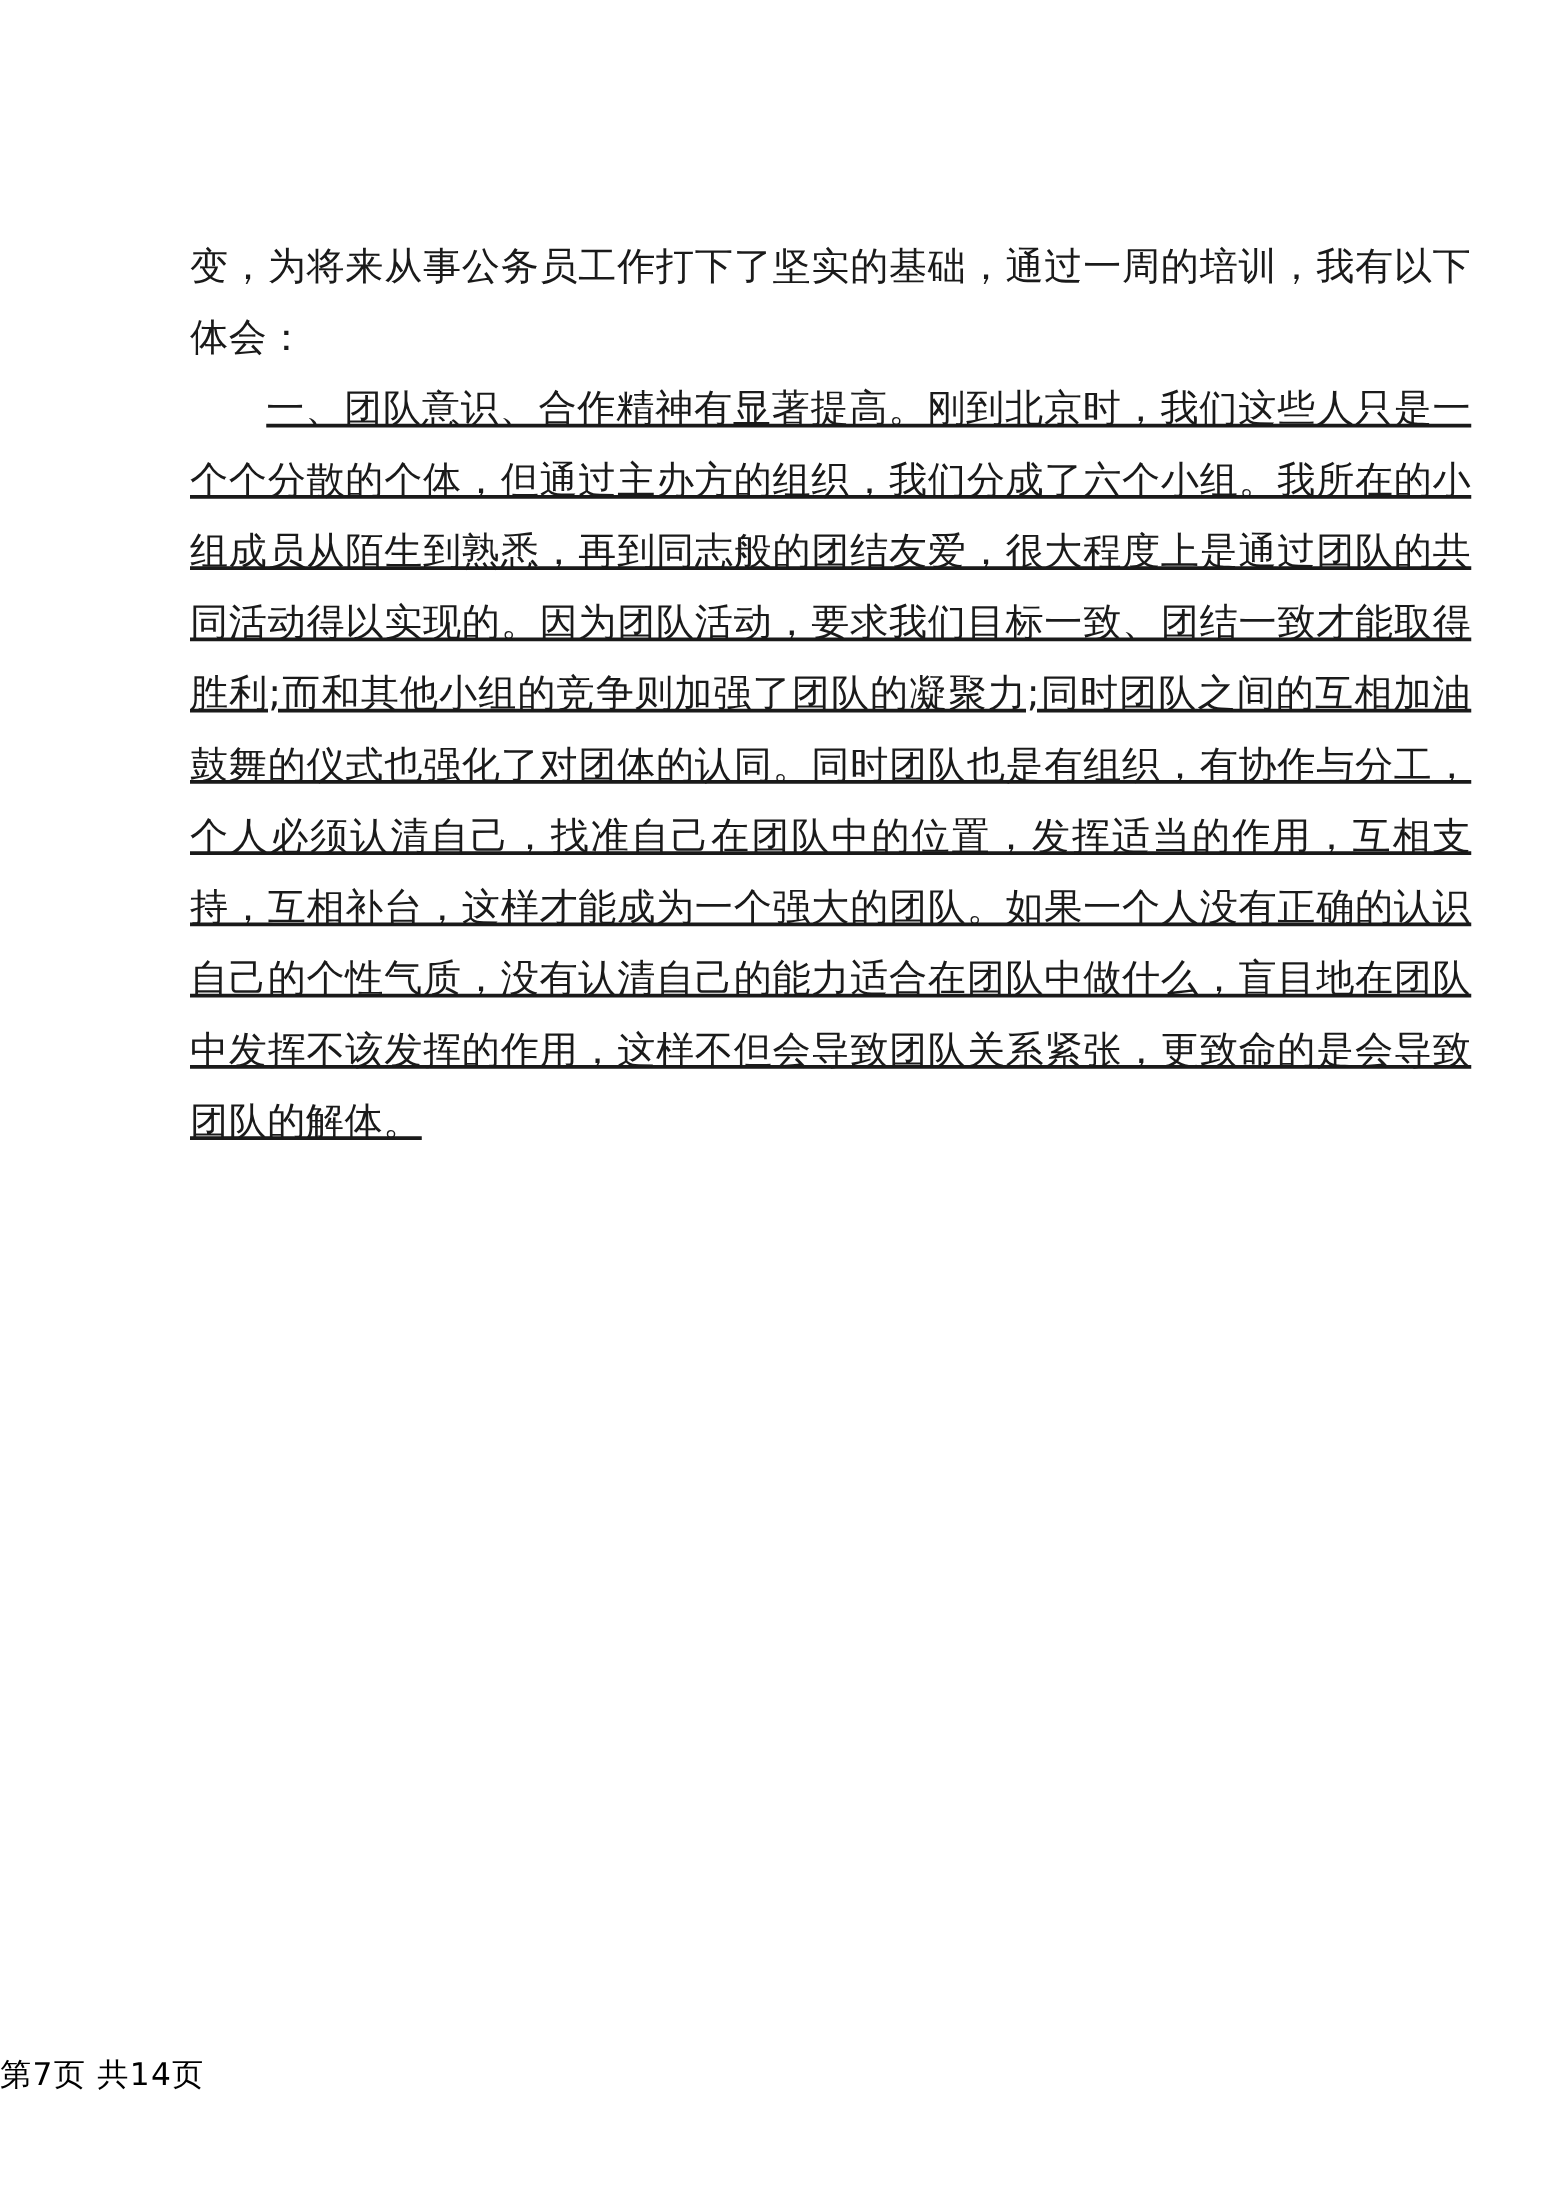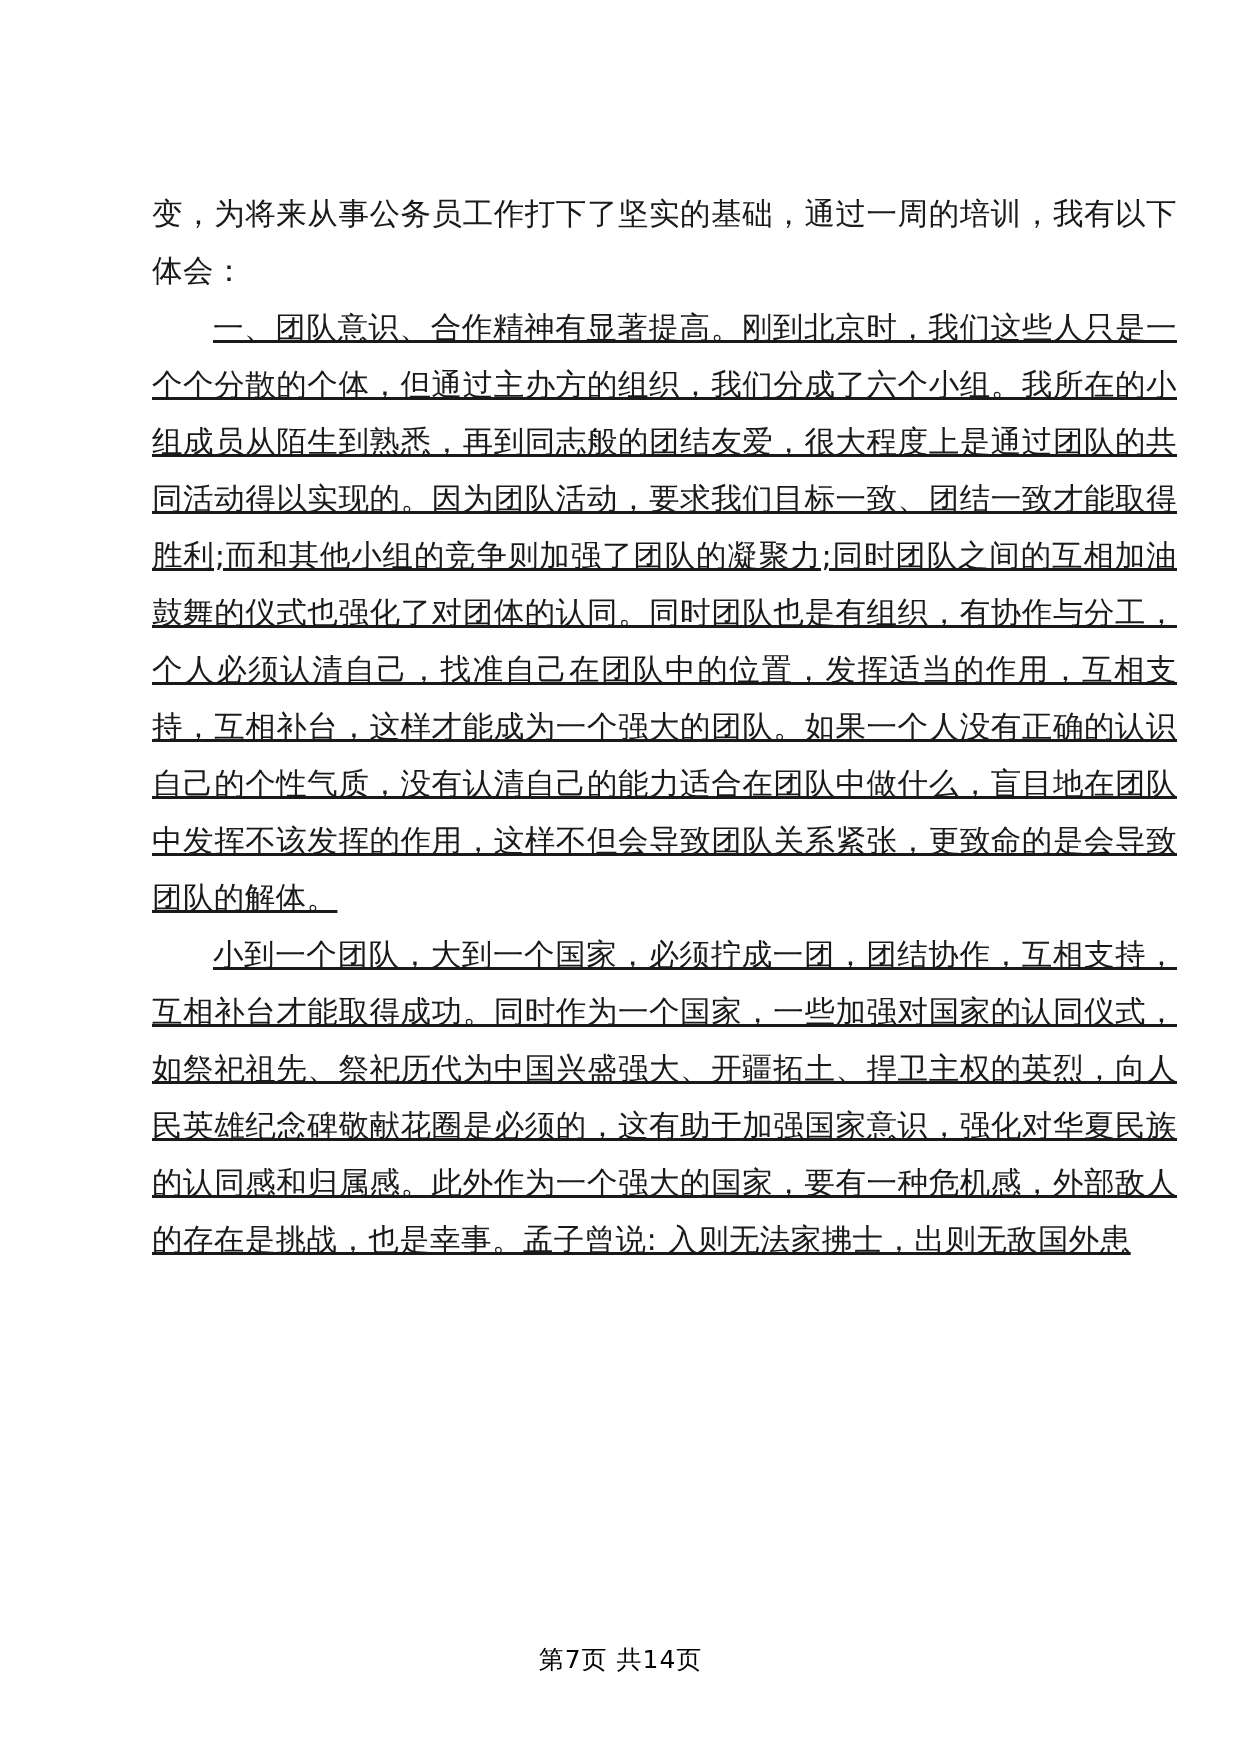--- a/index.html
+++ b/index.html
@@ -39,30 +39,28 @@
   }
   .para.indent {
     text-indent: 2em;
     text-decoration: underline;
   }
   .footer {
     position: absolute;
     left: 0;
     right: 0;
     bottom: 78px;
-    text-align: center;
     font-size: 25px;
     color: #000000;
     font-family: "DejaVu Sans", "Liberation Sans", sans-serif;
     letter-spacing: 1px;
   }
 </style>
 </head>
 <body>
 
 <div class="page">
   <div class="body-text">
     <p class="para">变，为将来从事公务员工作打下了坚实的基础，通过一周的培训，我有以下体会：</p>
     <p class="para indent">一、团队意识、合作精神有显著提高。刚到北京时，我们这些人只是一个个分散的个体，但通过主办方的组织，我们分成了六个小组。我所在的小组成员从陌生到熟悉，再到同志般的团结友爱，很大程度上是通过团队的共同活动得以实现的。因为团队活动，要求我们目标一致、团结一致才能取得胜利;而和其他小组的竞争则加强了团队的凝聚力;同时团队之间的互相加油鼓舞的仪式也强化了对团体的认同。同时团队也是有组织，有协作与分工，个人必须认清自己，找准自己在团队中的位置，发挥适当的作用，互相支持，互相补台，这样才能成为一个强大的团队。如果一个人没有正确的认识自己的个性气质，没有认清自己的能力适合在团队中做什么，盲目地在团队中发挥不该发挥的作用，这样不但会导致团队关系紧张，更致命的是会导致团队的解体。</p>
-    <p class="para indent">小到一个团队，大到一个国家，必须拧成一团，团结协作，互相支持，互相补台才能取得成功。同时作为一个国家，一些加强对国家的认同仪式，如祭祀祖先、祭祀历代为中国兴盛强大、开疆拓土、捍卫主权的英烈，向人民英雄纪念碑敬献花圈是必须的，这有助于加强国家意识，强化对华夏民族的认同感和归属感。此外作为一个强大的国家，要有一种危机感，外部敌人的存在是挑战，也是幸事。孟子曾说: 入则无法家拂士，出则无敌国外患</p>
   </div>
   <div class="footer">第7页 共14页</div>
 </div>
 
 </body></html>

